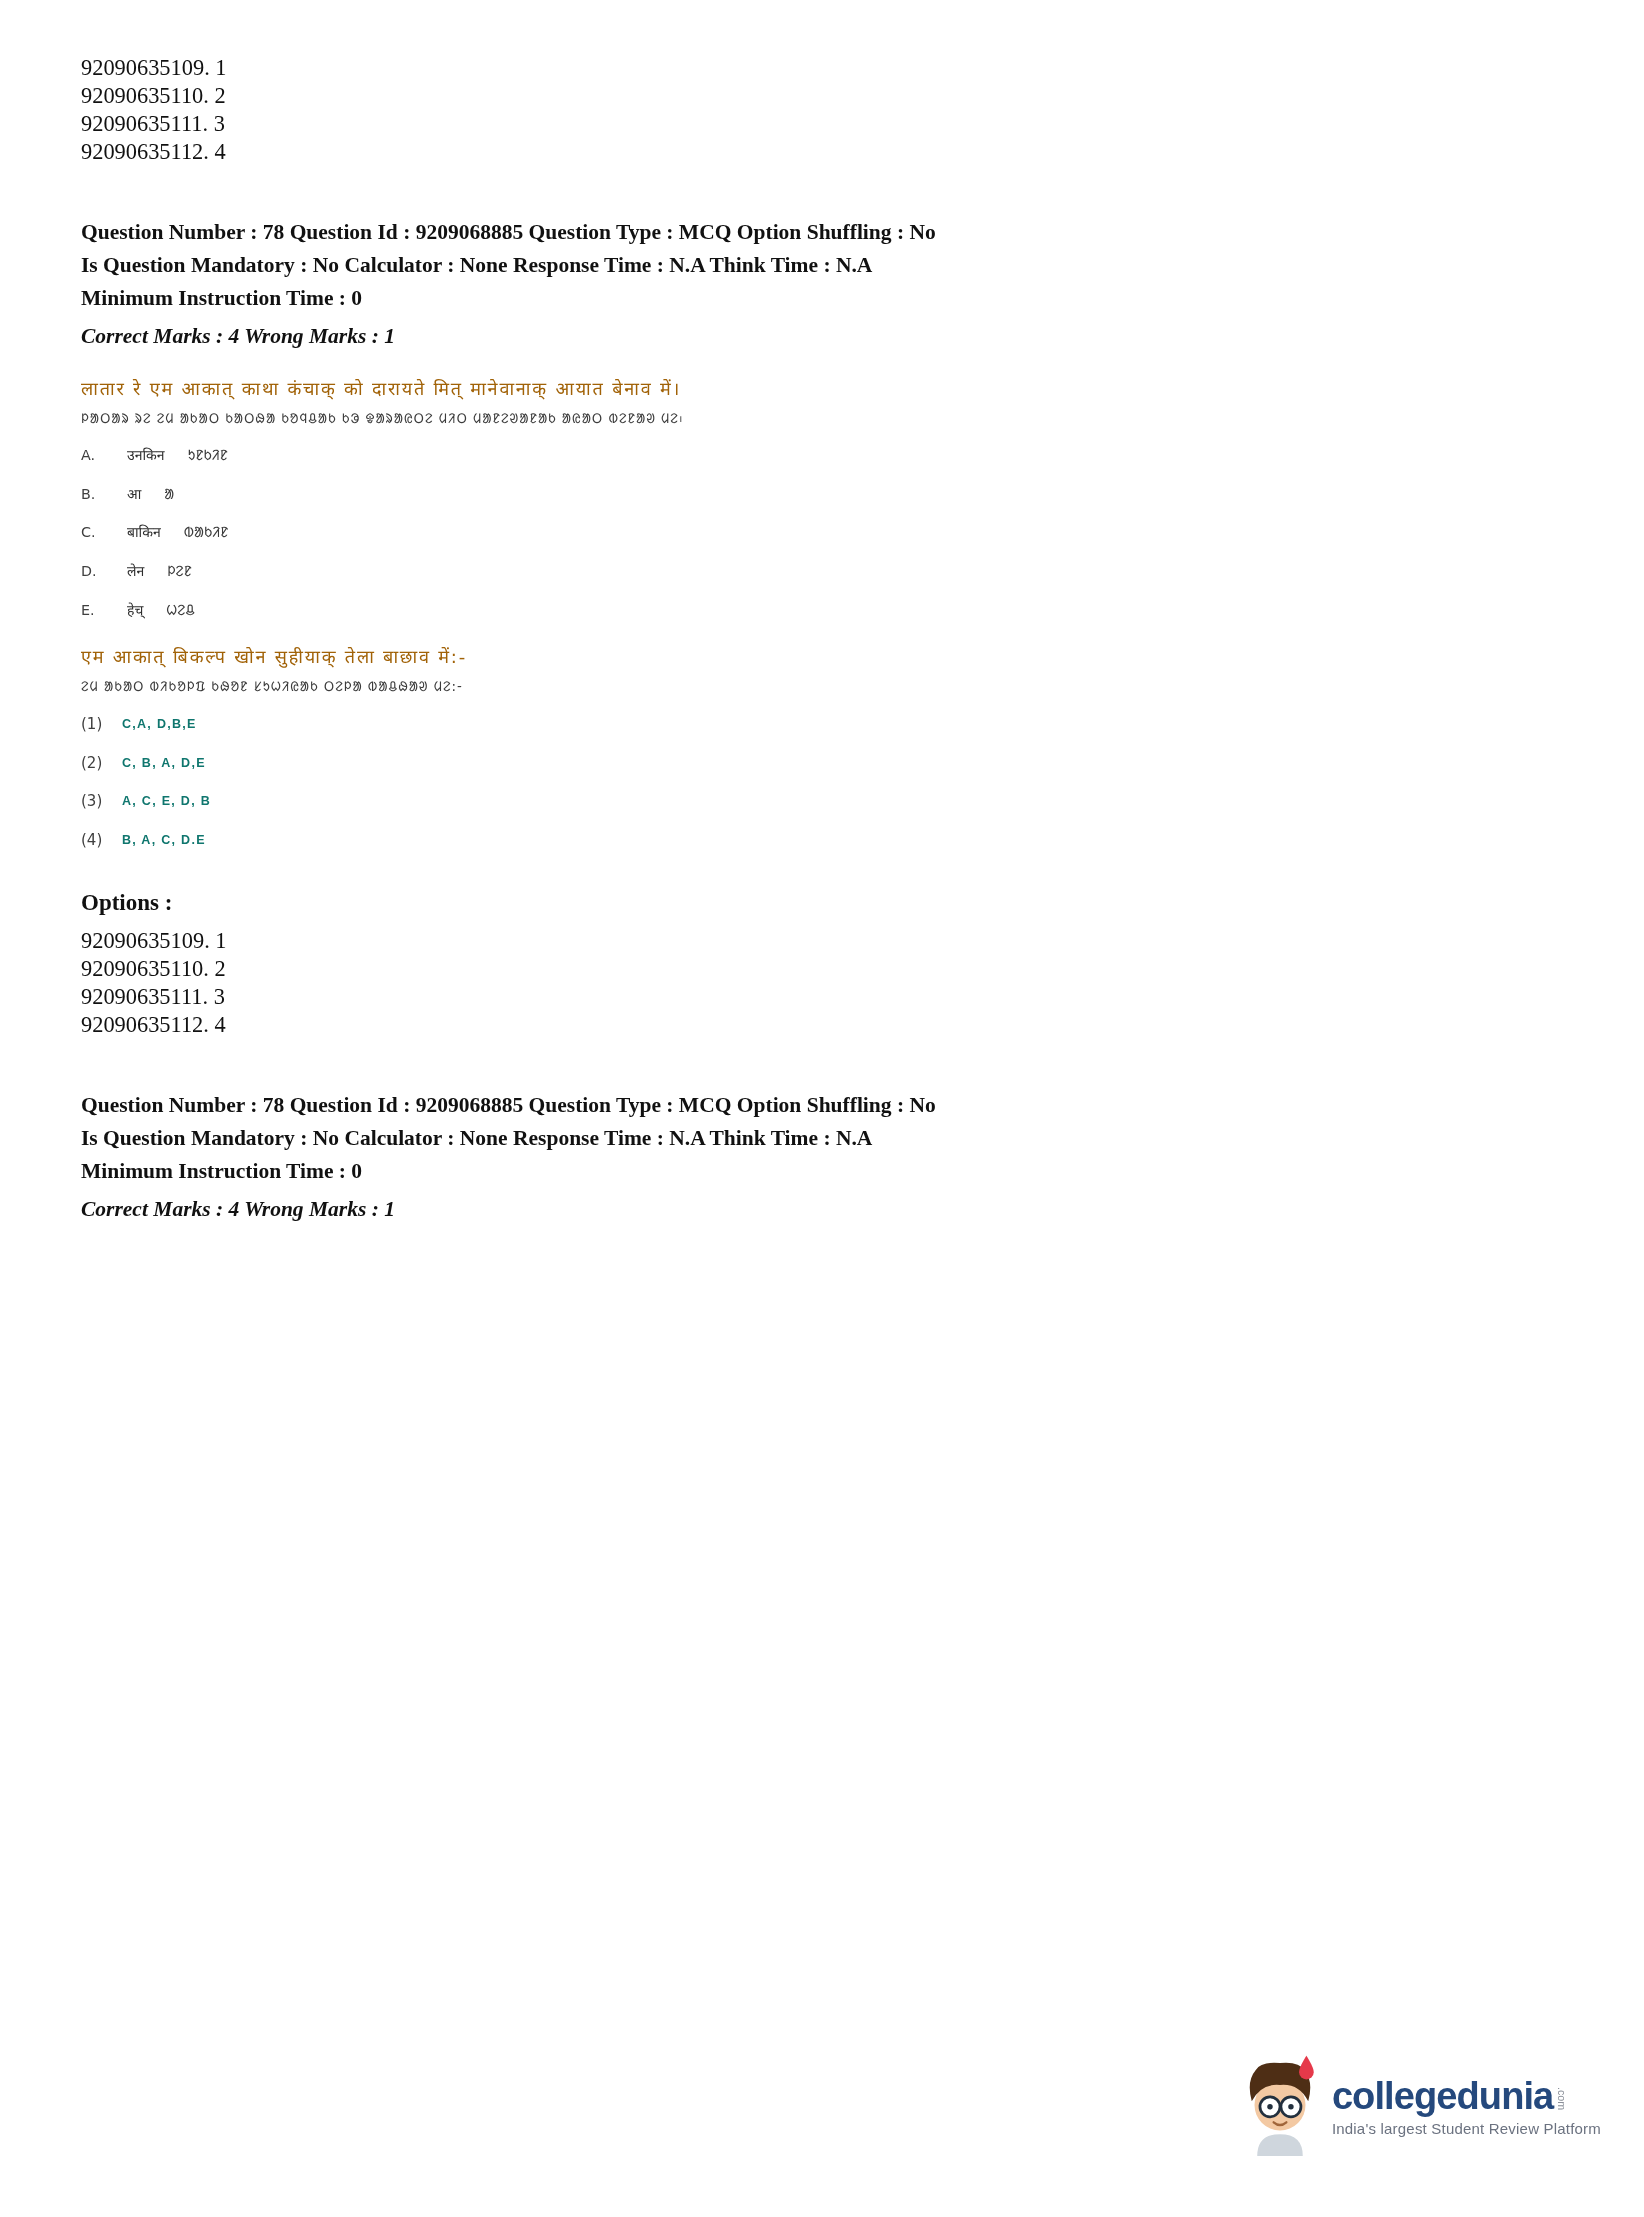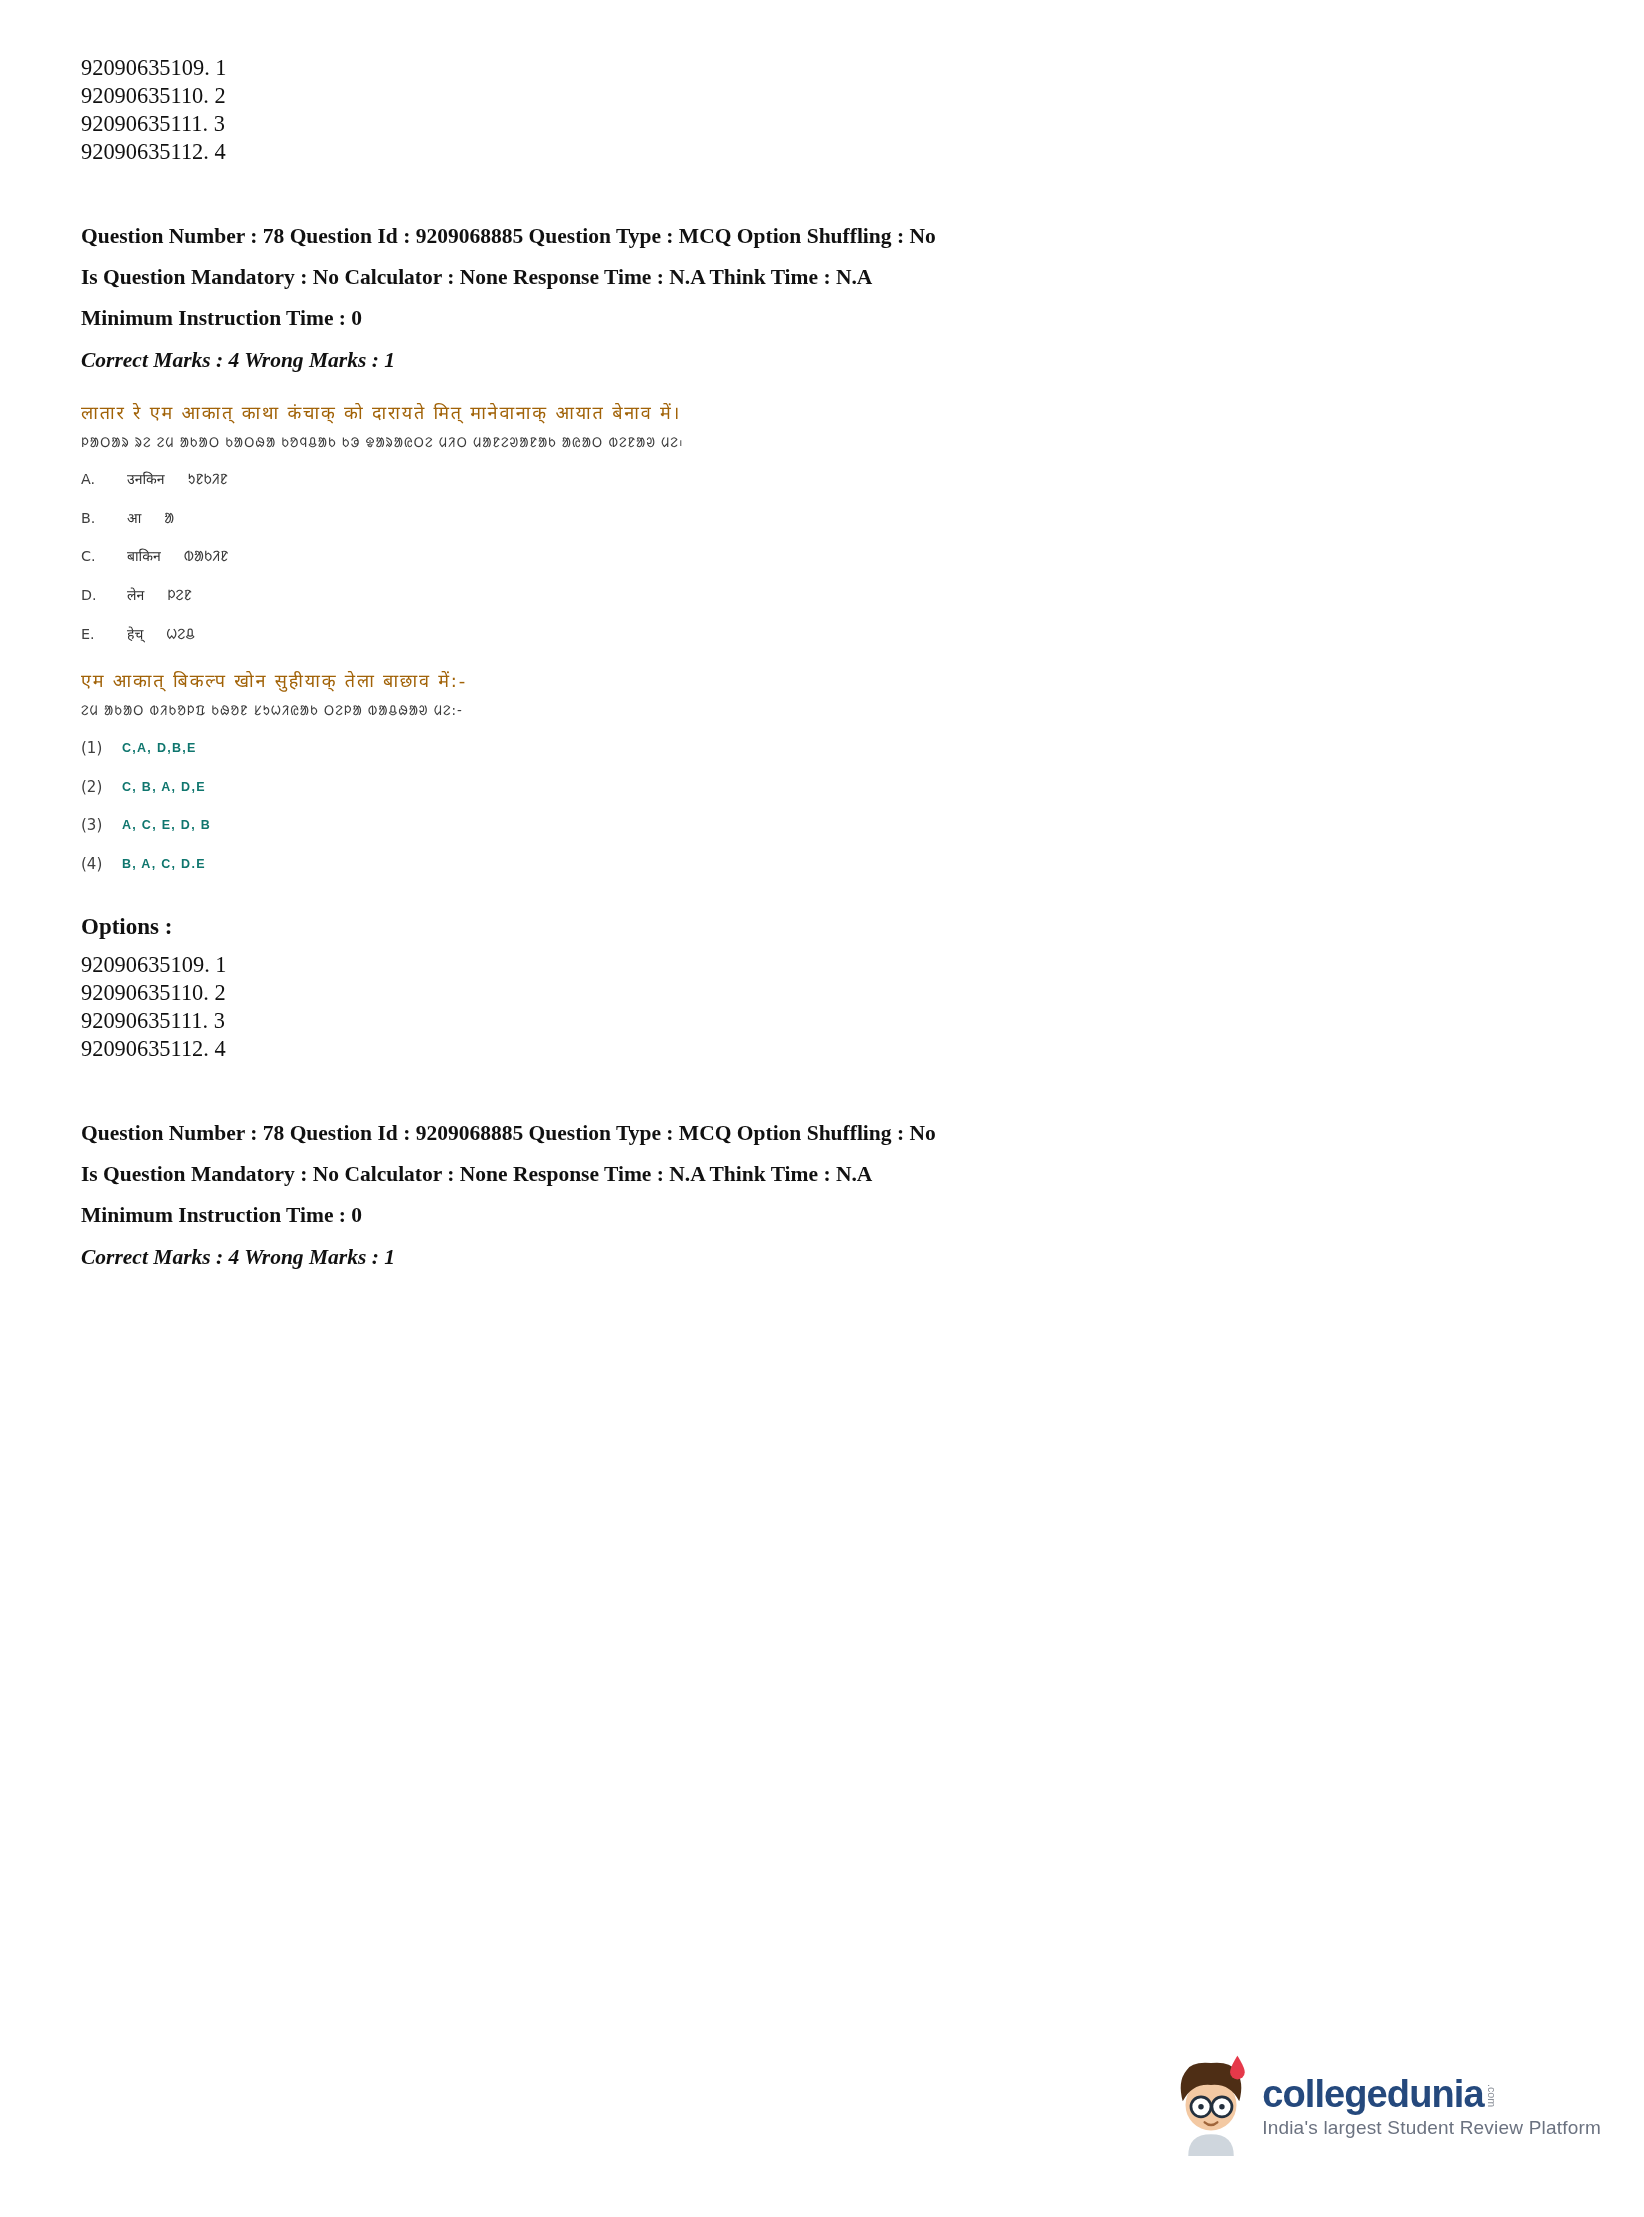--- a/index.html
+++ b/index.html
@@ -23,21 +23,21 @@
   }
   .id-list div {
     font-size: 22.4px;
     line-height: 28px;
   }
   .meta {
     margin: 50px 8px 0 0;
     width: 860px;
     font-weight: bold;
     font-size: 21.5px;
-    line-height: 41px;
+    line-height: 33px;
   }
   .marks {
     margin: 9px 0 0 0;
     font-weight: bold;
     font-size: 21.5px;
     font-style: italic;
   }
   
   .scan {
     margin-top: 27px;
@@ -130,21 +130,21 @@
   .brand-suffix {
     font-family: "Liberation Sans", sans-serif;
     font-size: 10.7px;
     color: #8a8f98;
     writing-mode: vertical-rl;
     margin-left: 2.7px;
     margin-top: 3.6px;
   }
   .tagline {
     font-family: "Liberation Sans", sans-serif;
-    font-size: 19px;
+    font-size: 15px;
     color: #6b7280;
     margin-top: 3.6px;
     letter-spacing: 0.2px;
     text-align: right;
   }
 </style>
 </head>
 <body>
 
 <div class="page">

